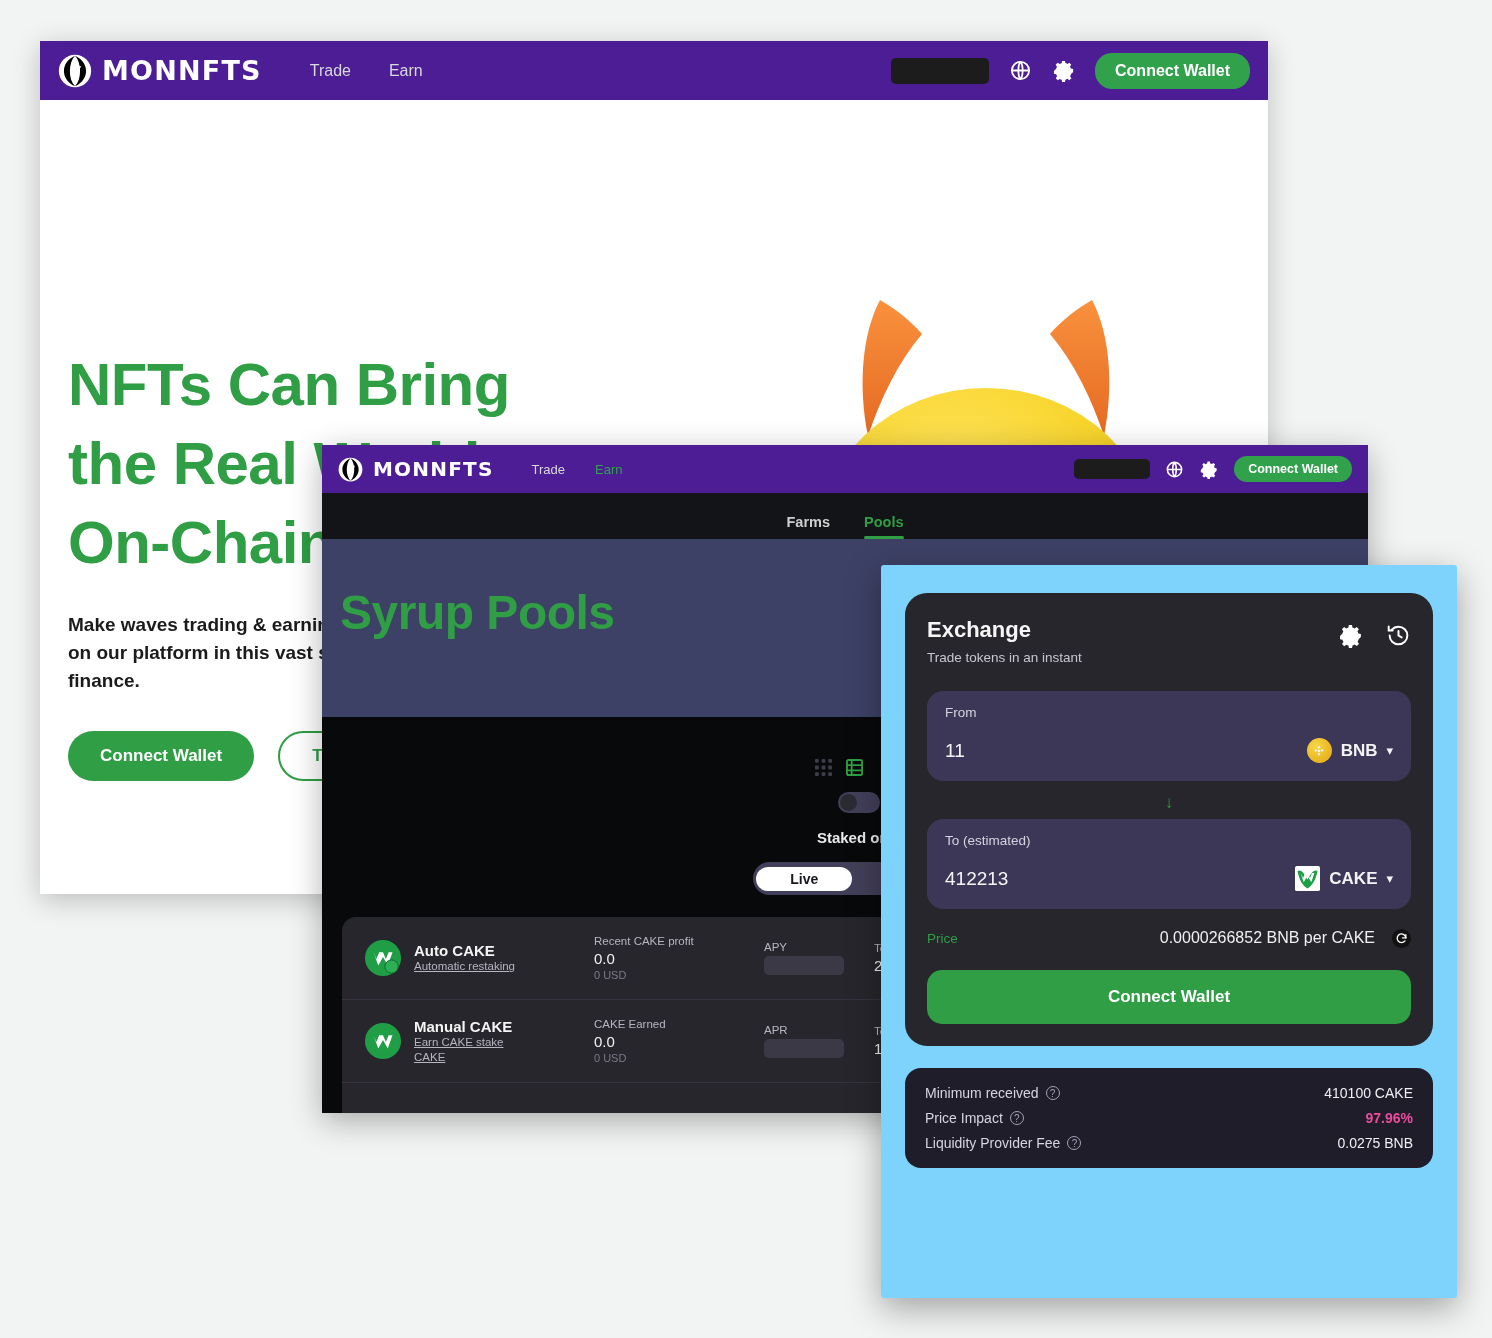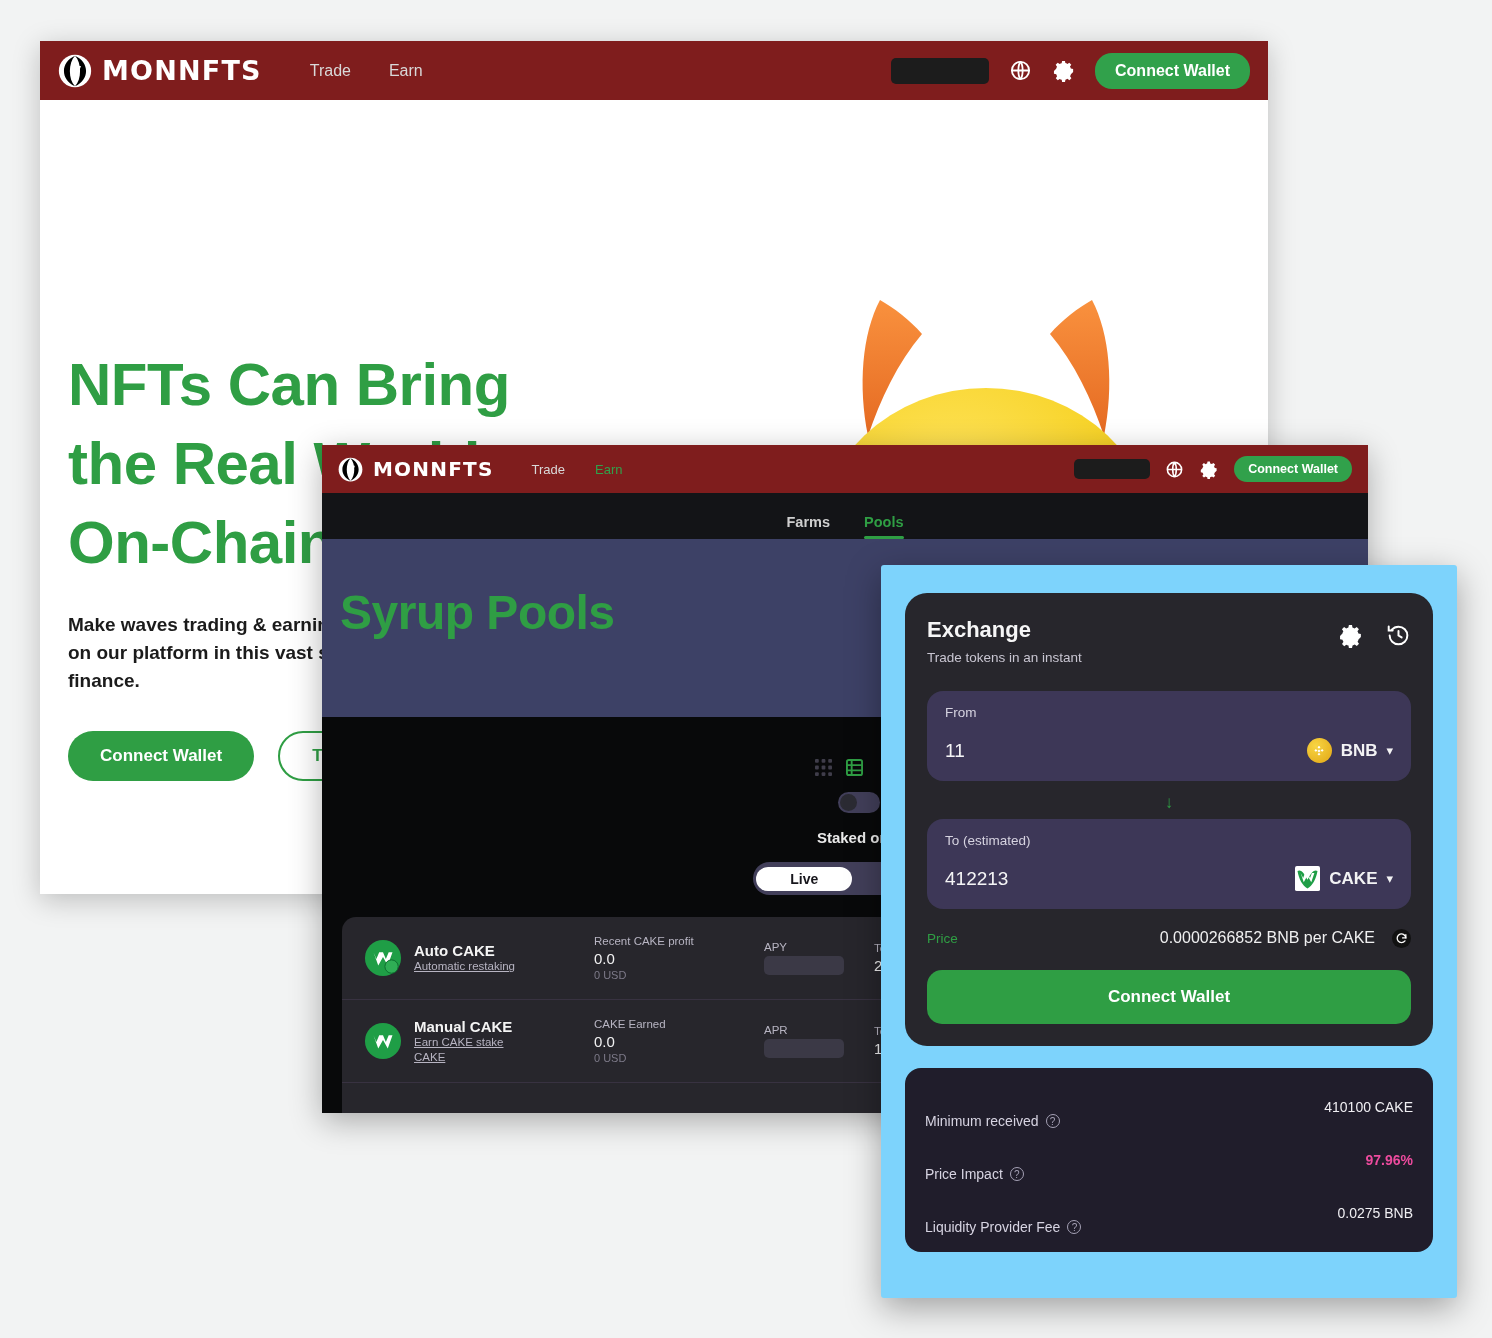--- a/index.html
+++ b/index.html
@@ -14,21 +14,21 @@
   
   .window { position: absolute; overflow: hidden; }
 
   
   #w-landing {
     left: 40px; top: 41px; width: 1228px; height: 853px;
     background: #ffffff;
     box-shadow: 0 6px 26px rgba(0,0,0,.22);
   }
   .navbar {
-    height: 59px; background: #7f1d1d;
+    height: 59px; background: #4c1d95;
     display: flex; align-items: center; padding: 0 18px;
   }
   .brand { display: flex; align-items: center; gap: 10px; }
   .brand-mark { width: 34px; height: 34px; flex: 0 0 34px; }
   .brand-name {
     color: #fff; font-size: 27px; font-weight: 700;
     letter-spacing: 1.2px;
     font-family: "DejaVu Sans", sans-serif;
   }
   .nav-links { display: flex; gap: 38px; margin-left: 48px; }
@@ -199,21 +199,21 @@
     width: 100%; margin-top: 22px; background: #2f9e44; color: #fff; border: none;
     border-radius: 15px; padding: 17px 0; font-size: 17px; font-weight: 700;
     cursor: pointer; font-family: "Liberation Sans", sans-serif;
   }
 
   .ex-details {
     margin-top: 22px; background: #201d2b; border-radius: 16px; padding: 17px 20px;
   }
   .det-row { display: flex; align-items: center; margin-bottom: 9px; }
   .det-row:last-child { margin-bottom: 0; }
-  .det-label { color: #d7d4e2; font-size: 14px; display: flex; align-items: center; gap: 7px; margin-top: 28px; }
+  .det-label { color: #d7d4e2; font-size: 14px; display: flex; align-items: center; gap: 7px; }
   .q-ico {
     width: 14px; height: 14px; border-radius: 50%; border: 1.3px solid #a5a1b5;
     color: #a5a1b5; font-size: 10px; display: inline-flex;
     align-items: center; justify-content: center; cursor: pointer;
   }
   .det-val { margin-left: auto; color: #f0eff3; font-size: 14px; }
   .det-val.warn { color: #ed4b9e; font-weight: 700; }
 </style>
 </head>
 <body>

